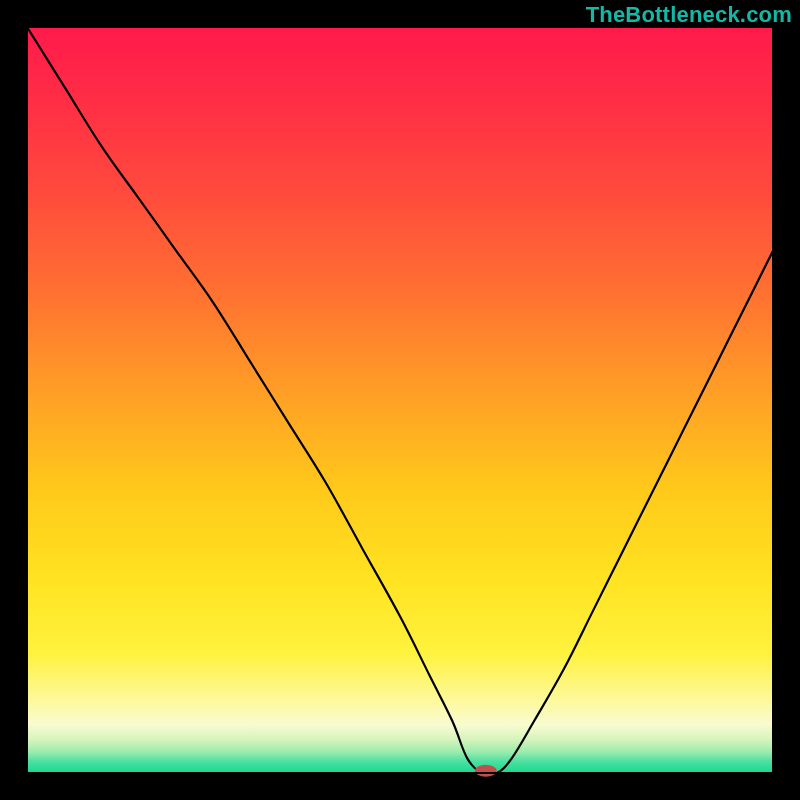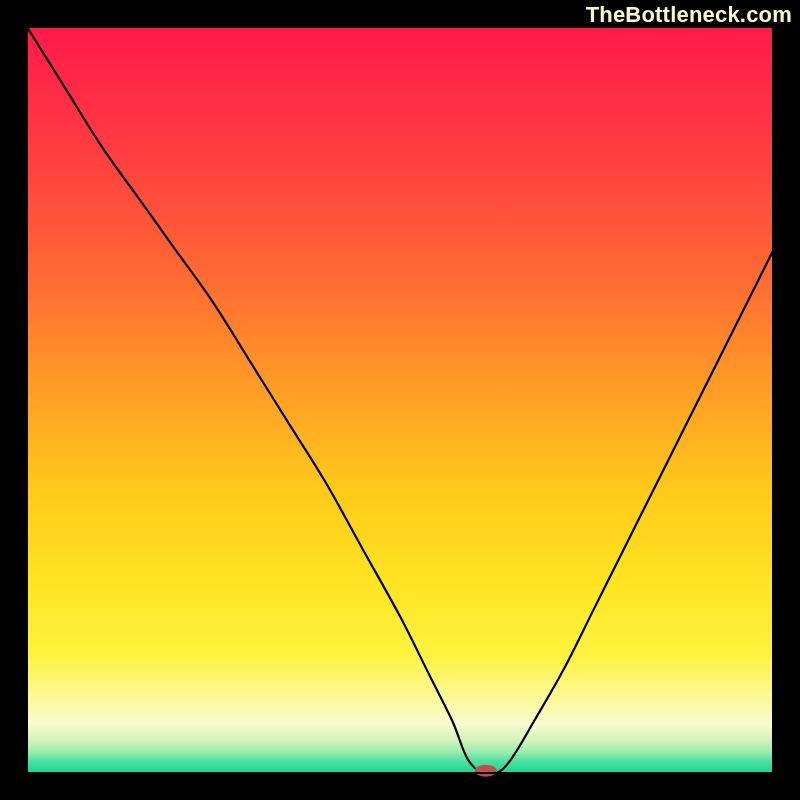--- a/index.html
+++ b/index.html
@@ -21,21 +21,21 @@
     left: 0;
     top: 0;
   }
   .watermark {
     position: absolute;
     top: 2px;
     right: 8px;
     font-family: Arial, Helvetica, sans-serif;
     font-size: 22px;
     font-weight: 600;
-    color: #fef9c3;
+    color: #14b8a6;
     letter-spacing: 0.2px;
     user-select: none;
   }
 </style>
 </head>
 <body>
 
 <div class="stage">
 
   <svg class="chart" width="800" height="800" viewBox="0 0 800 800">

